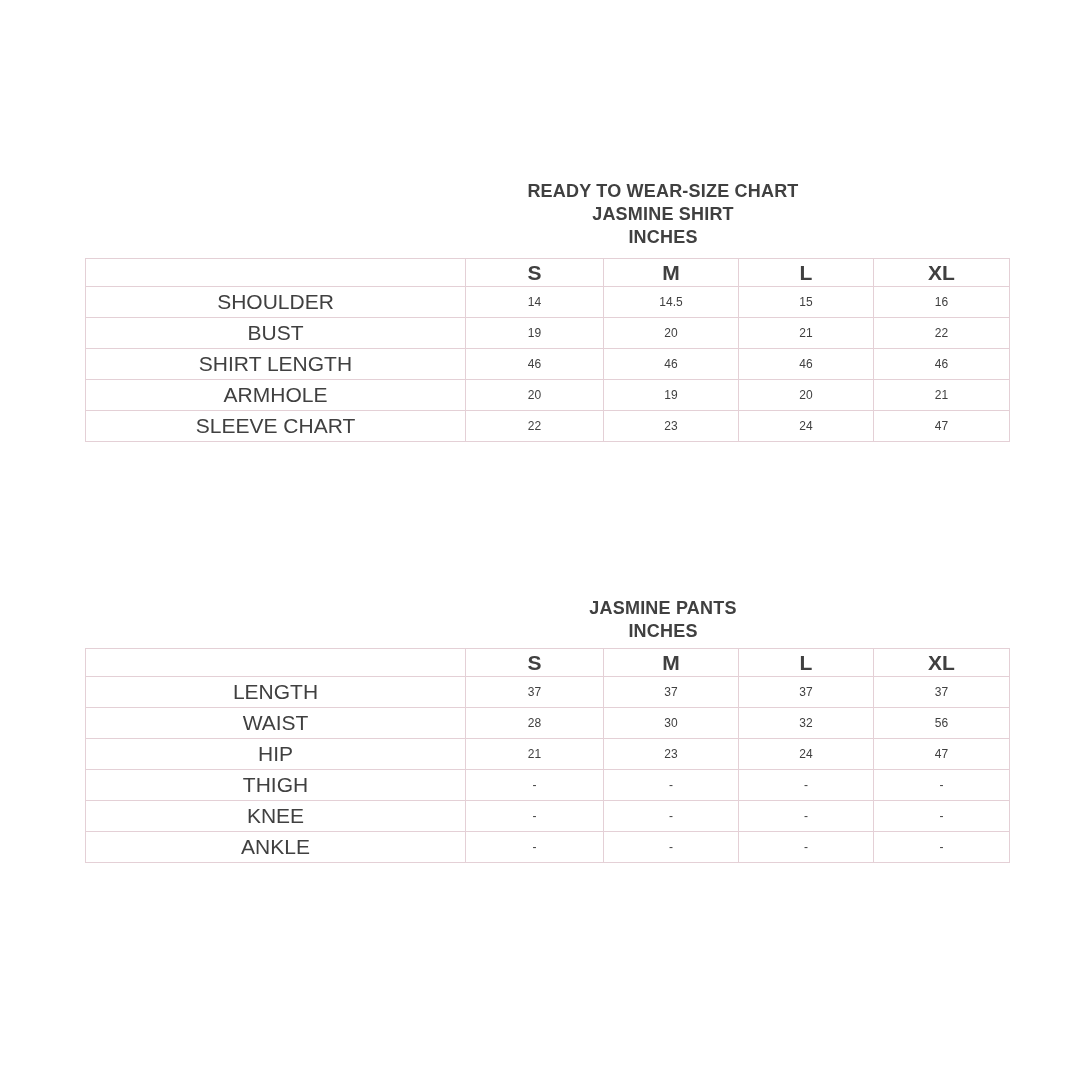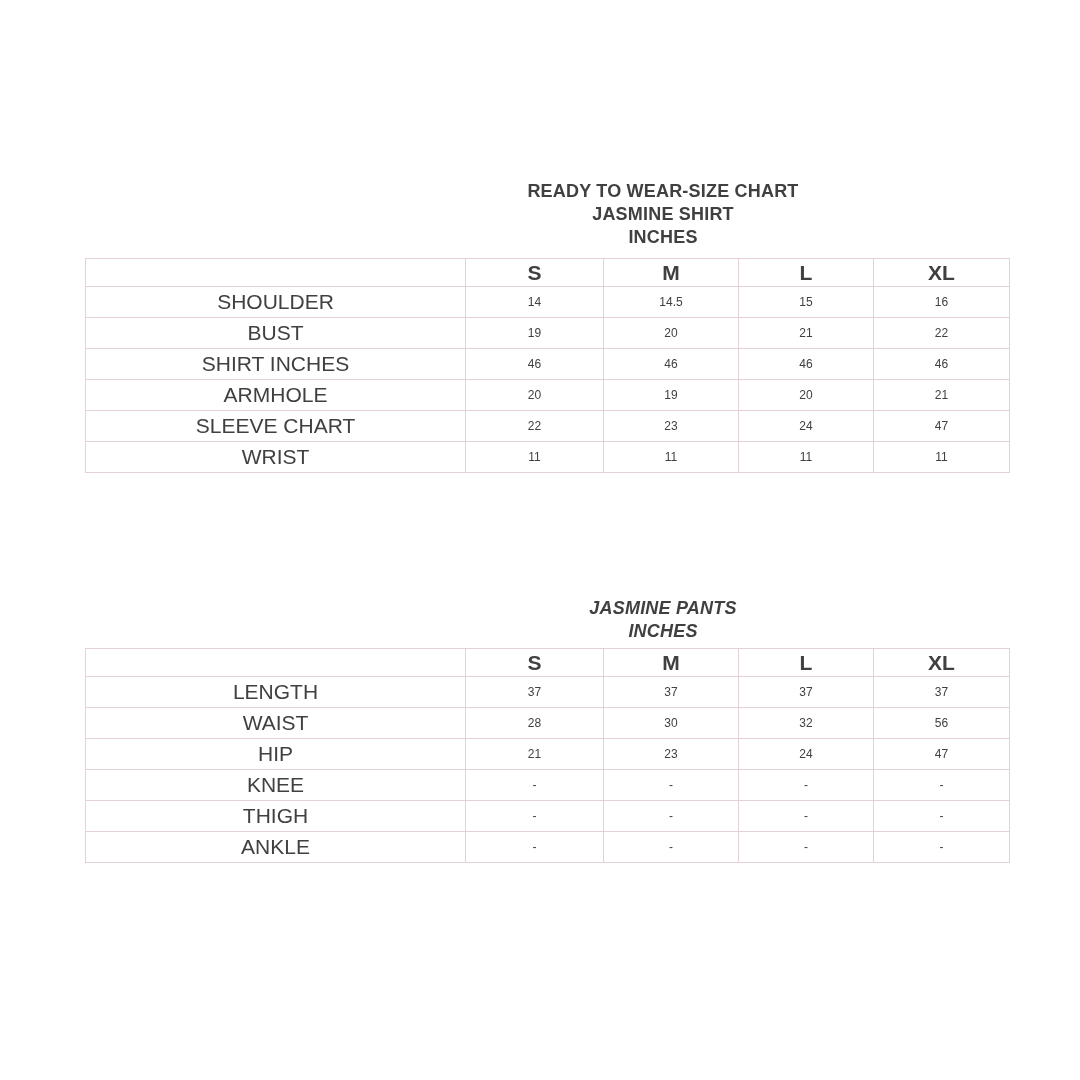--- a/index.html
+++ b/index.html
@@ -21,21 +21,21 @@
     left: 663px;
     transform: translateX(-50%);
     text-align: center;
     font-weight: bold;
     font-size: 18px;
     line-height: 23px;
     letter-spacing: 0.2px;
     white-space: nowrap;
   }
   .title-block-shirt { top: 180px; }
-  .title-block-pants { top: 597px; font-style: italic; }
+  .title-block-pants { top: 597px; }
 
   table.size-table {
     position: absolute;
     left: 85px;
     width: 924px;
     border-collapse: collapse;
     table-layout: fixed;
     background: #ffffff;
   }
   .table-shirt { top: 258px; }
@@ -103,46 +103,39 @@
         <td>16</td>
       </tr>
       <tr>
         <td class="row-label">BUST</td>
         <td>19</td>
         <td>20</td>
         <td>21</td>
         <td>22</td>
       </tr>
       <tr>
-        <td class="row-label">SHIRT INCHES</td>
+        <td class="row-label">SHIRT LENGTH</td>
         <td>46</td>
         <td>46</td>
         <td>46</td>
         <td>46</td>
       </tr>
       <tr>
         <td class="row-label">ARMHOLE</td>
         <td>20</td>
         <td>19</td>
         <td>20</td>
         <td>21</td>
       </tr>
       <tr>
         <td class="row-label">SLEEVE CHART</td>
         <td>22</td>
         <td>23</td>
         <td>24</td>
         <td>47</td>
-      </tr>
-      <tr>
-        <td class="row-label">WRIST</td>
-        <td>11</td>
-        <td>11</td>
-        <td>11</td>
-        <td>11</td>
       </tr>
     </tbody>
   </table>
 
   <div class="title-block title-block-pants">
     <div>JASMINE PANTS</div>
     <div>INCHES</div>
   </div>
 
   <table class="size-table table-pants">
@@ -178,28 +171,28 @@
         <td>56</td>
       </tr>
       <tr>
         <td class="row-label">HIP</td>
         <td>21</td>
         <td>23</td>
         <td>24</td>
         <td>47</td>
       </tr>
       <tr>
+        <td class="row-label">THIGH</td>
+        <td>-</td>
+        <td>-</td>
+        <td>-</td>
+        <td>-</td>
+      </tr>
+      <tr>
         <td class="row-label">KNEE</td>
-        <td>-</td>
-        <td>-</td>
-        <td>-</td>
-        <td>-</td>
-      </tr>
-      <tr>
-        <td class="row-label">THIGH</td>
         <td>-</td>
         <td>-</td>
         <td>-</td>
         <td>-</td>
       </tr>
       <tr>
         <td class="row-label">ANKLE</td>
         <td>-</td>
         <td>-</td>
         <td>-</td>

